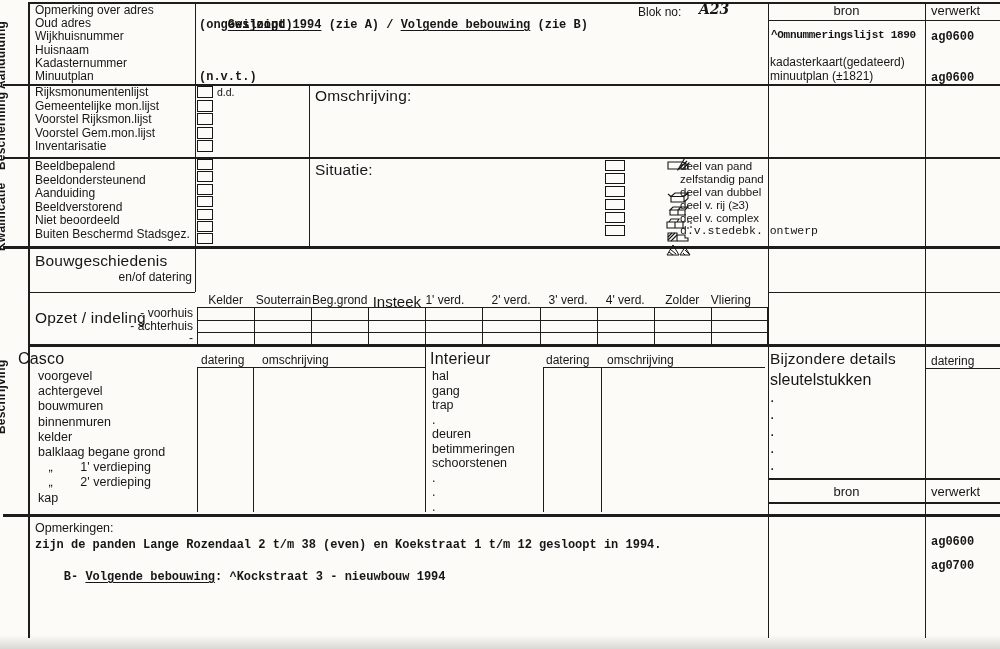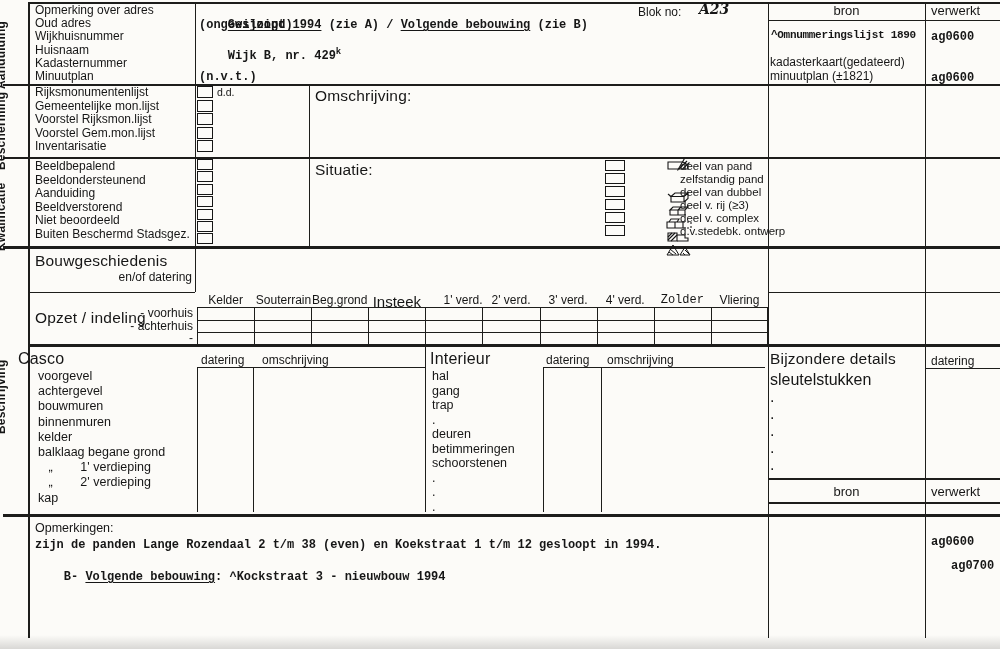--- a/index.html
+++ b/index.html
@@ -66,23 +66,20 @@
     <div>Wijkhuisnummer</div>
     <div>Huisnaam</div>
     <div>Kadasternummer</div>
     <div>Minuutplan</div>
   </div>
 
   <div class="abs mono" style="left:199px;top:4px;">
     <span class="u">Gesloopt 1994</span><span> (zie A) / </span><span class="u">Volgende bebouwing</span><span> (zie B)</span>
   </div>
   <div class="abs mono" style="left:199px;top:18px;">(ongewijzigd)</div>
-  <div class="abs mono" style="left:199px;top:33px;">
-    <span>Wijk B, nr. 429</span><sup>k</sup>
-  </div>
   <div class="abs mono" style="left:199px;top:70px;">(n.v.t.)</div>
 
   <div class="abs lbl12" style="left:638px;top:5px;">Blok no:</div>
   <div class="abs" style="left:699px;top:1px;font-family:'DejaVu Serif',serif;font-style:italic;font-weight:bold;font-size:14px;">A23</div>
 
   <div class="abs hdr" style="left:768px;top:3px;width:157px;text-align:center;">bron</div>
   <div class="abs hdr" style="left:931px;top:3px;width:69px;overflow:hidden;">verwerkt</div>
   <div class="abs mono tight" style="left:771px;top:29px;">^Omnummeringslijst 1890</div>
   <div class="abs mono" style="left:931px;top:30px;">ag0600</div>
   <div class="abs lbl12" style="left:770px;top:55px;">kadasterkaart(gedateerd)</div>
@@ -191,39 +188,39 @@
     <div class="legend-row">
       <div class="cb" style="width:20px;height:11px;"></div>
       <span class="abs" style="left:24px;top:65px;">
         <svg width="28" height="13" viewBox="0 0 28 13">
             <g stroke="#161616" fill="none" stroke-width="1">
               <path d="M2 12 8 2l6 10zM15 12l5-8 5 8z"></path>
               <path d="M4 9l4 3M5 6l6 5M20 7l4 4M18 10l2 2"></path>
             </g>
           </svg>
       </span>
-      <span style="margin-left:55px;font-size:11.5px;white-space:nowrap;">d.v.stedebk. ontwerp</span>
+      <span style="margin-left:55px;font-size:11.5px;white-space:nowrap;font-family:Liberation Mono, monospace;">d.v.stedebk. ontwerp</span>
     </div>
   </div>
 
   <div class="abs title" style="left:35px;top:252px;">Bouwgeschiedenis</div>
   <div class="abs lbl12" style="left:100px;top:270px;width:92px;text-align:right;">en/of datering</div>
 
   <div class="abs title" style="left:35px;top:309px;">Opzet / indeling</div>
   <div class="abs" style="left:197px;top:293px;width:571px;display:flex;">
     <div style="width:57.1px;font-size:12px;text-align:center;">Kelder</div>
     <div style="width:57.1px;font-size:12px;text-align:right;">Souterrain</div>
     <div style="width:57.1px;font-size:12px;text-align:center;">Beg.grond</div>
     <div style="width:57.1px;font-size:15px;text-align:center;">Insteek</div>
-    <div style="width:57.1px;font-size:12px;text-align:right;">1' verd.</div>
+    <div style="width:57.1px;font-size:12px;text-align:left;">1' verd.</div>
     <div style="width:57.1px;font-size:12px;text-align:center;">2' verd.</div>
     <div style="width:57.1px;font-size:12px;text-align:center;">3' verd.</div>
     <div style="width:57.1px;font-size:12px;text-align:center;">4' verd.</div>
-    <div style="width:57.1px;font-size:12px;text-align:center;font-family:Liberation Mono, monospace;">Zolder</div>
-    <div style="width:57.1px;font-size:12px;text-align:center;">Vliering</div>
+    <div style="width:57.1px;font-size:12px;text-align:center;">Zolder</div>
+    <div style="width:57.1px;font-size:12px;">Vliering</div>
   </div>
   <div class="grid-empty" style="left:197px;top:307px;width:571px;height:38px;
        background-image:repeating-linear-gradient(to right,transparent 0 56.1px,#1d1d1b 56.1px 57.1px),
                         repeating-linear-gradient(to bottom,transparent 0 11.67px,#1d1d1b 11.67px 12.67px);"></div>
   <div class="stack lbl12" style="left:100px;top:307px;width:93px;text-align:right;line-height:12.7px;">
     <div>- voorhuis</div>
     <div>- achterhuis</div>
     <div>-</div>
   </div>
 
@@ -265,21 +262,21 @@
     <div>.</div>
     <div>.</div>
     <div>.</div>
     <div>.</div>
     <div>.</div>
   </div>
 
   <div class="abs hdr" style="left:768px;top:484px;width:157px;text-align:center;">bron</div>
   <div class="abs hdr" style="left:931px;top:484px;width:69px;overflow:hidden;white-space:nowrap;">verwerkt</div>
   <div class="abs mono" style="left:931px;top:535px;">ag0600</div>
-  <div class="abs mono" style="left:931px;top:559px;margin-left:20px;">ag0700</div>
+  <div class="abs mono" style="left:931px;top:559px;">ag0700</div>
 
   <div class="abs" style="left:35px;top:521px;font-size:12.5px;">Opmerkingen:</div>
   <div class="abs mono" style="left:35px;top:538px;">zijn de panden Lange Rozendaal 2 t/m 38 (even) en Koekstraat 1 t/m 12 gesloopt in 1994.</div>
   <div class="abs mono" style="left:35px;top:556px;">
     <span>B- </span><span class="u">Volgende bebouwing</span><span>: ^Kockstraat 3 - nieuwbouw 1994</span>
   </div>
 
 </div>
 
 </body></html>

